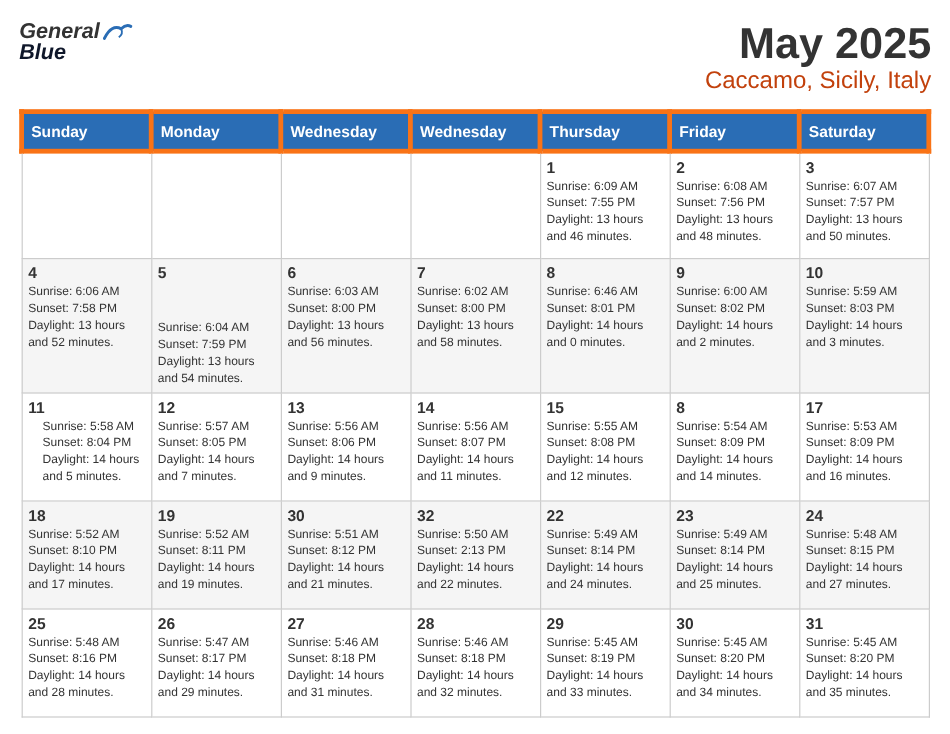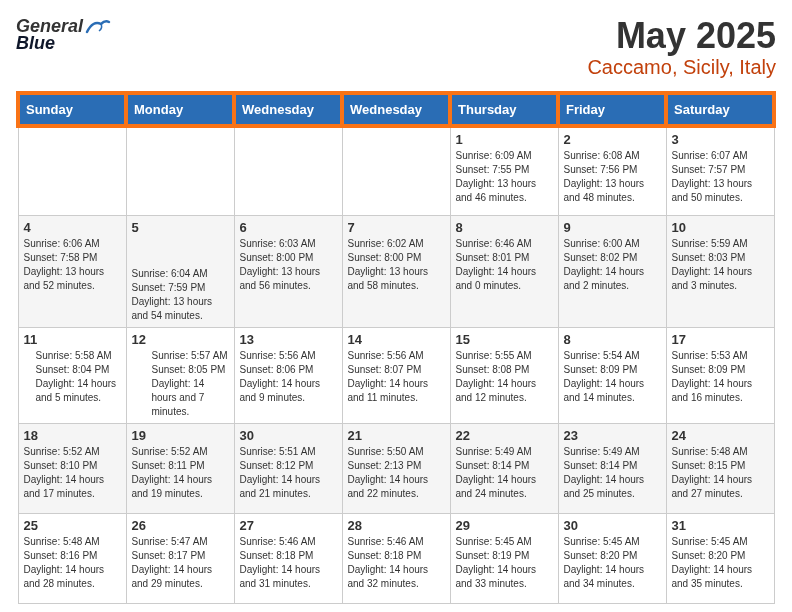--- a/index.html
+++ b/index.html
@@ -188,21 +188,21 @@
       </tr>
       <tr>
         <td>
           <div class="day-number">11</div>
           <div class="day-info" style="white-space: pre-line; margin-left: 12px;">Sunrise: 5:58 AM
 Sunset: 8:04 PM
 Daylight: 14 hours and 5 minutes.</div>
         </td>
         <td>
           <div class="day-number">12</div>
-          <div class="day-info" style="white-space: pre-line; margin-left: 20px;">Sunrise: 5:57 AM
+          <div class="day-info" style="white-space: pre-line;">Sunrise: 5:57 AM
 Sunset: 8:05 PM
 Daylight: 14 hours and 7 minutes.</div>
         </td>
         <td>
           <div class="day-number">13</div>
           <div class="day-info" style="white-space: pre-line;">Sunrise: 5:56 AM
 Sunset: 8:06 PM
 Daylight: 14 hours and 9 minutes.</div>
         </td>
         <td>
@@ -243,21 +243,21 @@
 Sunset: 8:11 PM
 Daylight: 14 hours and 19 minutes.</div>
         </td>
         <td>
           <div class="day-number">30</div>
           <div class="day-info" style="white-space: pre-line;">Sunrise: 5:51 AM
 Sunset: 8:12 PM
 Daylight: 14 hours and 21 minutes.</div>
         </td>
         <td>
-          <div class="day-number">21</div>
+          <div class="day-number">32</div>
           <div class="day-info" style="white-space: pre-line;">Sunrise: 5:50 AM
 Sunset: 2:13 PM
 Daylight: 14 hours and 22 minutes.</div>
         </td>
         <td>
           <div class="day-number">22</div>
           <div class="day-info" style="white-space: pre-line;">Sunrise: 5:49 AM
 Sunset: 8:14 PM
 Daylight: 14 hours and 24 minutes.</div>
         </td>

